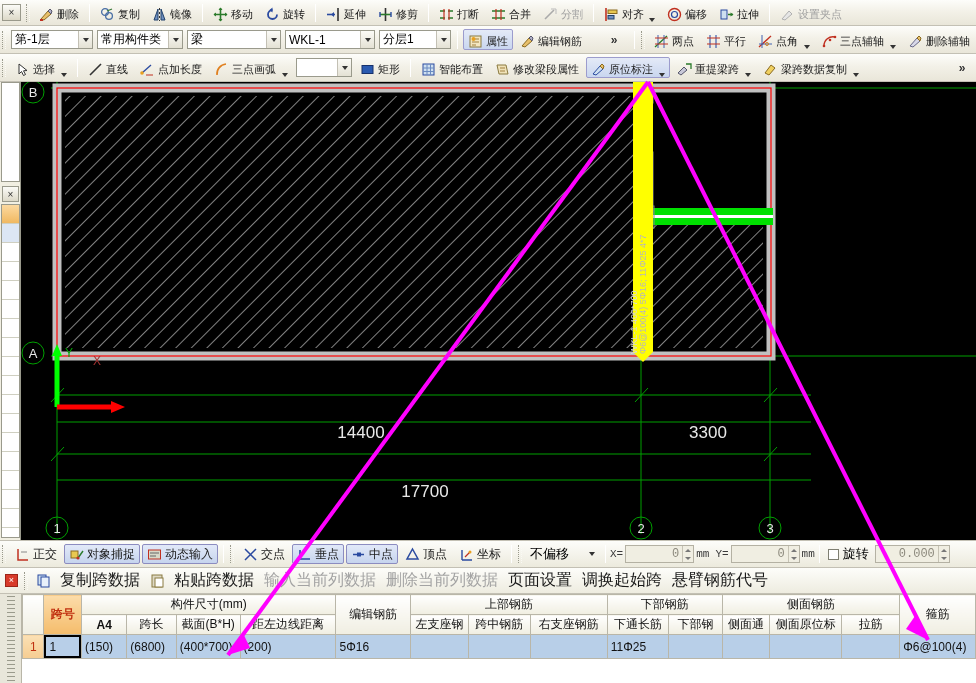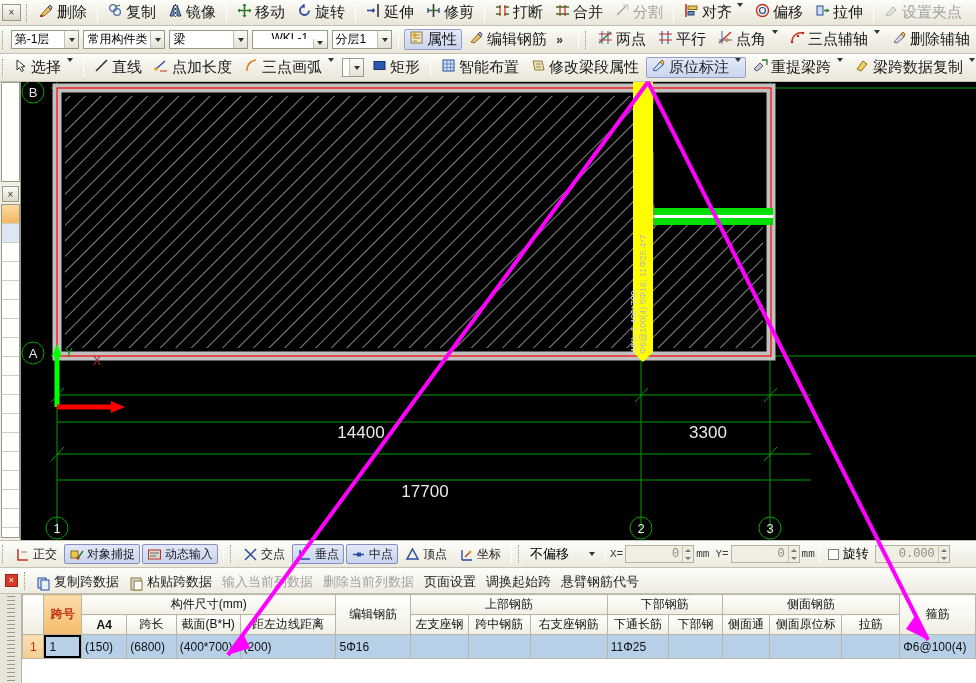--- a/index.html
+++ b/index.html
@@ -19,24 +19,24 @@
     background: linear-gradient(to bottom,#fdfdfa 0%,#f3f1e8 45%,#e9e6d9 100%);
     border-bottom: 1px solid #c3c0b4;
     display: flex; align-items: center;
     white-space: nowrap; overflow: hidden;
   }
   #toolbar1 { top: 0; height: 26px; }
   #toolbar2 { top: 26px; height: 28px; }
   #toolbar3 { top: 54px; height: 28px; }
 
   .tb-btn {
-    display: inline-flex; align-items: flex-start; gap: 3px;
+    display: inline-flex; align-items: flex-end; gap: 3px;
     height: 21px; padding: 0 4px; margin: 0 1px;
     border: 1px solid transparent; border-radius: 2px;
-    color: #1a1a1a; cursor: default; font-size: 15px;
+    color: #1a1a1a; cursor: default; font-size: 11px;
   }
   .tb-btn.active {
     border: 1px solid #9c9ccd;
     background: linear-gradient(to bottom,#e4eaf7,#c9d6ef);
   }
   .tb-btn.disabled { color: #a0a0a0; }
   .tb-sep {
     display: inline-block; width: 1px; height: 18px;
     background: #c8c5b8; margin: 0 4px;
     border-right: 1px solid #fff;
@@ -123,21 +123,21 @@
   .chk { width:11px; height:11px; border:1px solid #7f7f72; background:#fff; display:inline-block; margin:0 4px; }
   .lbl-sm { font-size:11px; color:#3a3a3a; font-family:"Liberation Mono","DejaVu Sans Mono",monospace; }
 
   
   #gridbar {
     position:absolute; left:0; top:568px; width:976px; height:26px;
     background: linear-gradient(to bottom,#fdfdfa,#eeece0);
     border-bottom:1px solid #c3c0b4;
     display:flex; align-items:center; white-space:nowrap; overflow:hidden;
   }
-  .gb-btn { display:inline-flex; align-items:flex-end; gap:3px; height:20px; padding:0 5px; font-size:13px; color:#1a1a1a; }
+  .gb-btn { display:inline-flex; align-items:center; gap:9px; height:20px; padding:0 5px; font-size:16px; color:#1a1a1a; }
   .gb-btn.dis { color:#a3a3a3; }
   #gb-close {
     width:13px;height:13px;margin:0 4px 0 5px;
     background:#d83a2a; border:1px solid #9c2418; color:#fff;
     font-size:9px; line-height:11px; text-align:center;
   }
 
   
   #tablewrap {
     position:absolute; left:0; top:594px; width:976px; height:89px;
@@ -348,21 +348,21 @@
       <span class="arr">
           <span class="tri-d"></span>
         </span>
     </div>
     <div class="combo" style="width:94px;">
       <span class="val">梁</span>
       <span class="arr">
           <span class="tri-d"></span>
         </span>
     </div>
-    <div class="combo" style="width:90px;flex-direction:column;">
+    <div class="combo" style="width:90px;">
       <span class="val">WKL-1</span>
       <span class="arr">
           <span class="tri-d"></span>
         </span>
     </div>
     <div class="combo" style="width:72px;">
       <span class="val">分层1</span>
       <span class="arr">
           <span class="tri-d"></span>
         </span>

